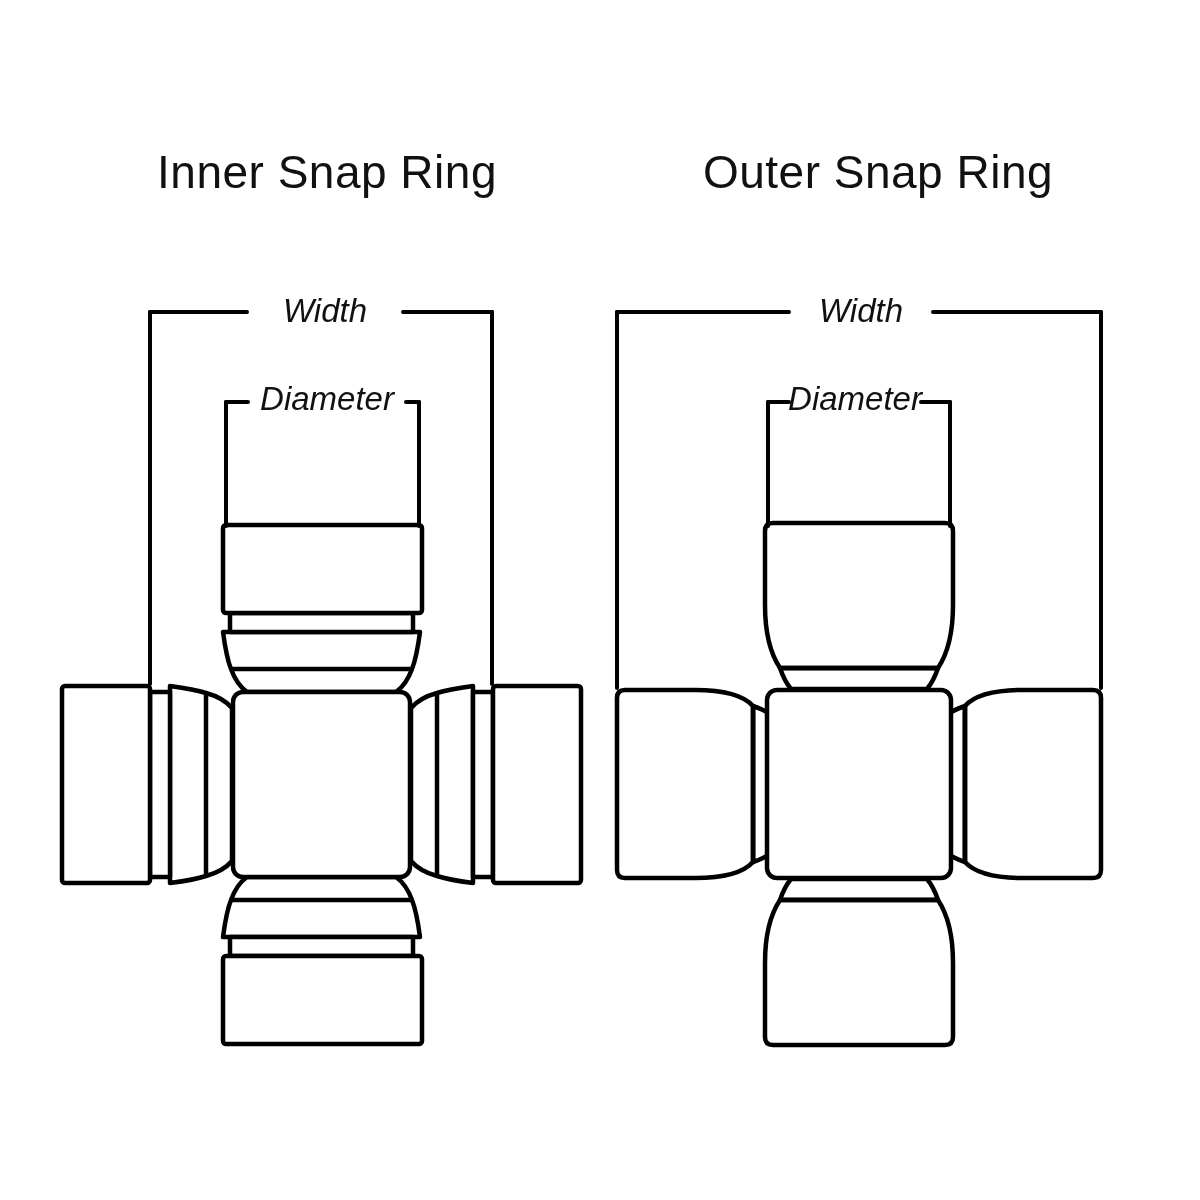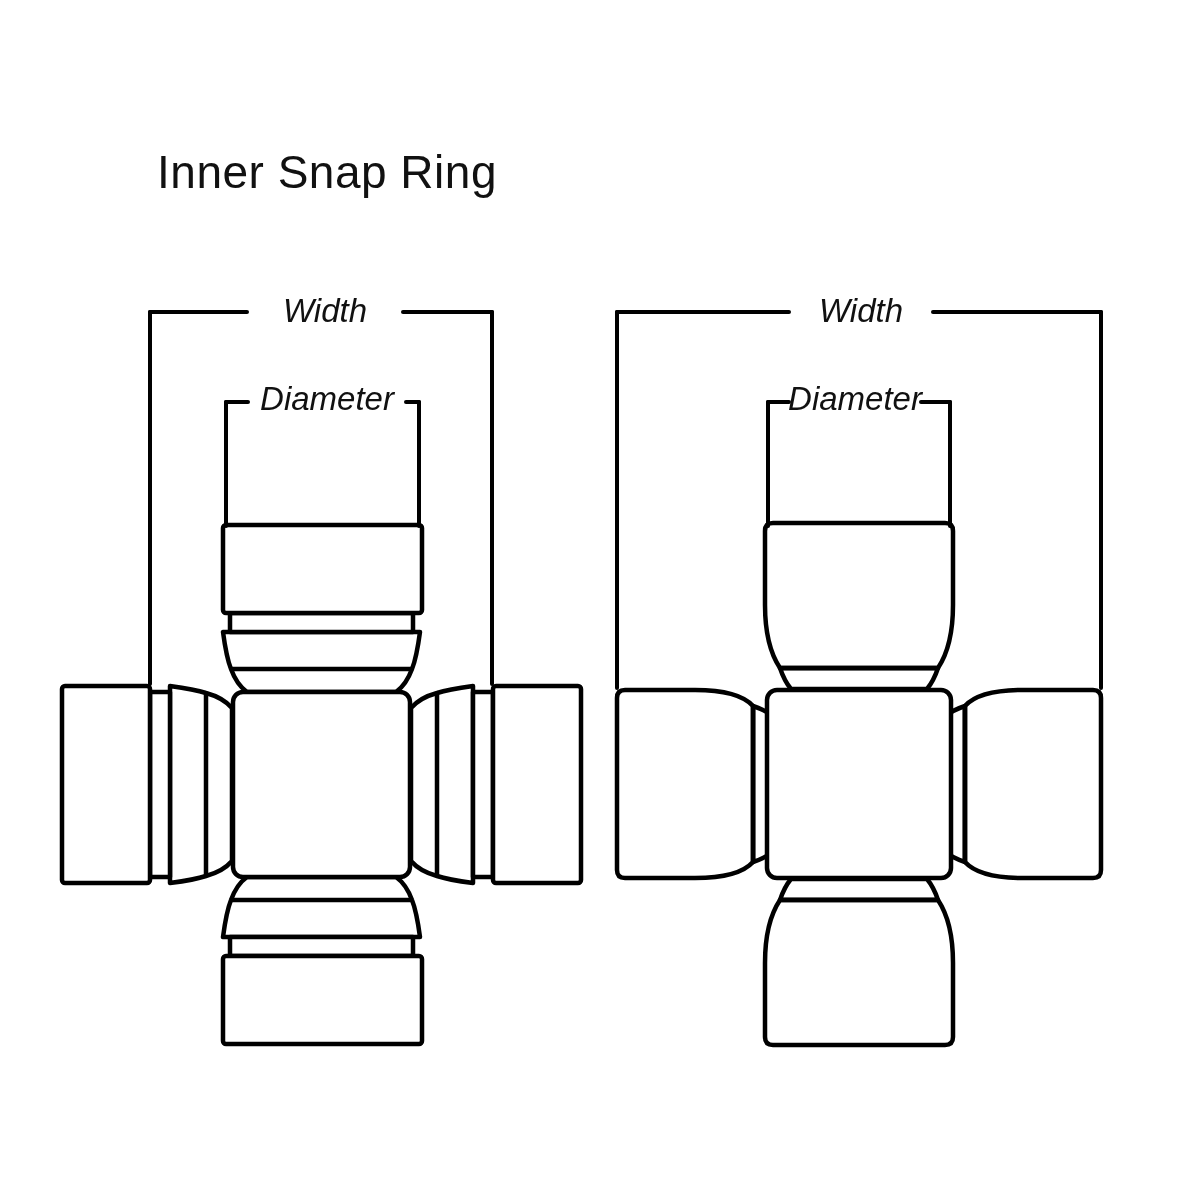--- a/index.html
+++ b/index.html
@@ -104,20 +104,21 @@
     <g fill="none" stroke="#000000" stroke-width="4" stroke-linecap="round">
       <line x1="768" y1="402" x2="789" y2="402"></line>
       <line x1="921" y1="402" x2="950" y2="402"></line>
       <line x1="768" y1="402" x2="768" y2="526"></line>
       <line x1="950" y1="402" x2="950" y2="526"></line>
     </g>
   </svg>
 
   <div class="label title" style="left:327px; top:172px;">Inner Snap Ring</div>
 
+  <div class="label title" style="left:878px; top:172px;">Outer Snap Ring</div>
 
   <div class="label dim-label" style="left:325px; top:310px;">Width</div>
 
   <div class="label dim-label" style="left:861px; top:310px;">Width</div>
 
   <div class="label dim-label" style="left:327px; top:398px;">Diameter</div>
 
   <div class="label dim-label" style="left:855px; top:398px;">Diameter</div>
 </div>
 

